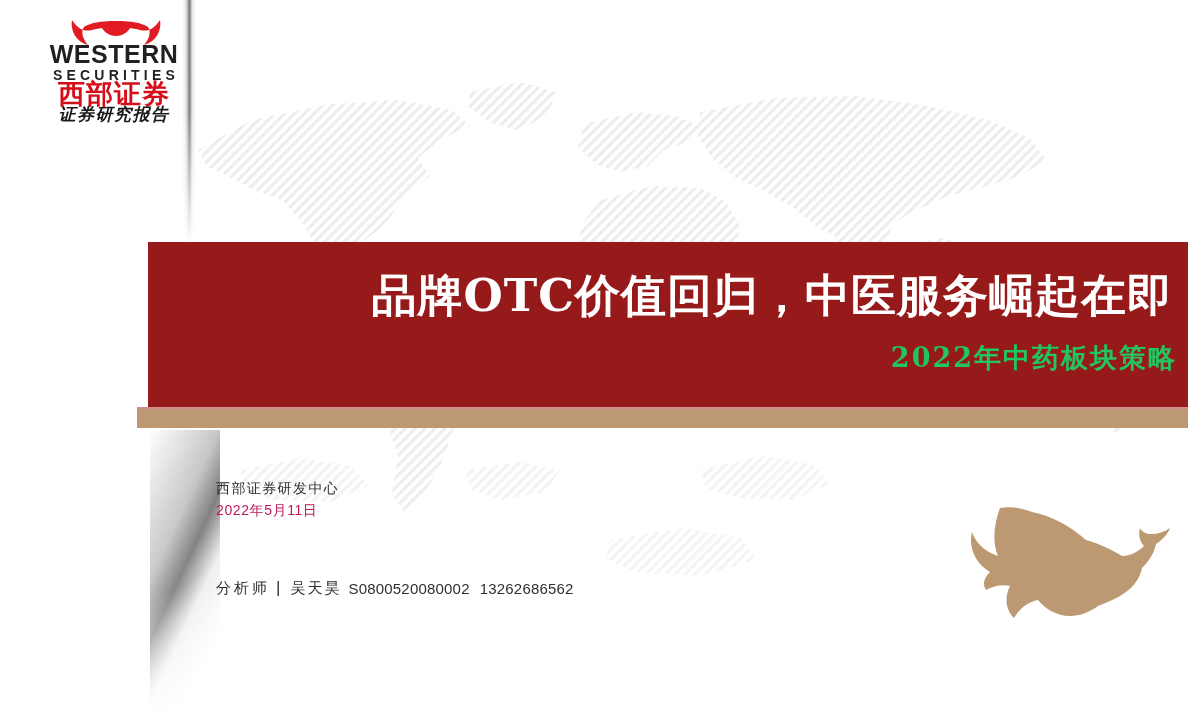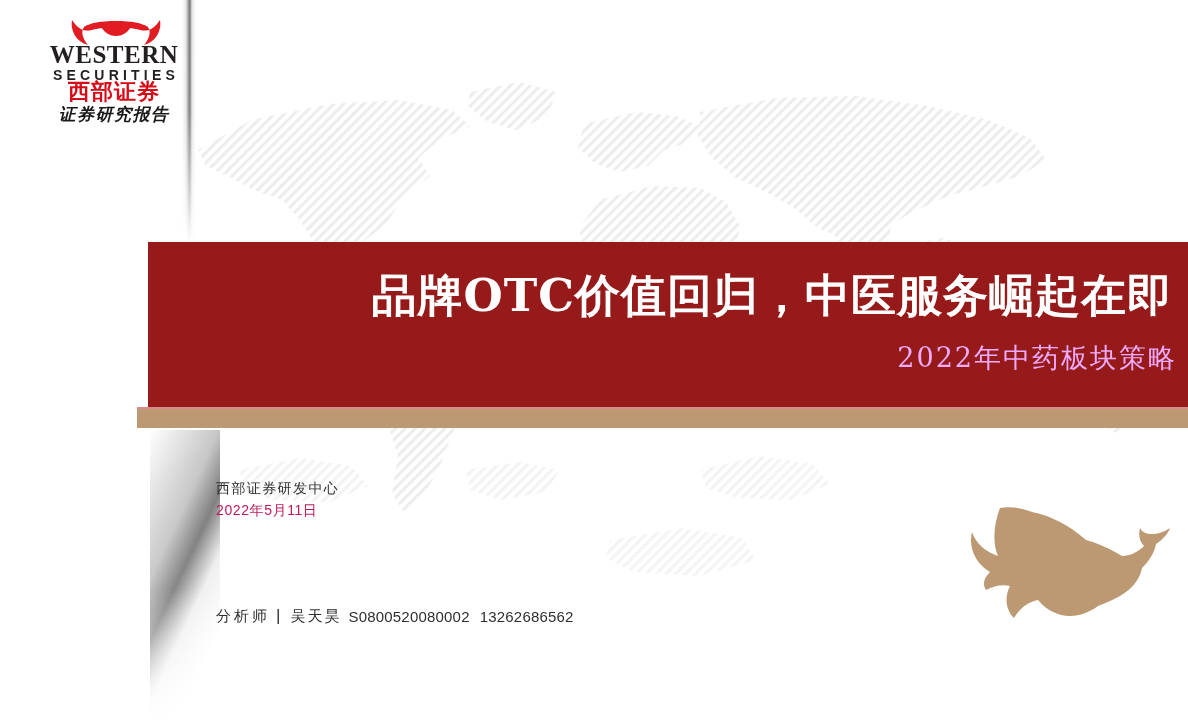--- a/index.html
+++ b/index.html
@@ -86,21 +86,21 @@
     top: 0px;
     width: 96px;
     height: 30px;
   }
   .logo-western {
     position: absolute;
     left: 0px;
     top: 24px;
     width: 140px;
     text-align: center;
-    font-family: Liberation Serif, serif;
+    font-family: Liberation Sans, sans-serif;
     font-weight: 700;
     font-size: 25px;
     letter-spacing: 0.5px;
     color: #231f20;
     line-height: 1;
   }
   .logo-securities {
     position: absolute;
     left: 0px;
     top: 50px;
@@ -115,21 +115,21 @@
     text-indent: 4px;
   }
   .logo-cn {
     position: absolute;
     left: 0px;
     top: 62px;
     width: 140px;
     text-align: center;
     font-family: "DejaVu Sans", sans-serif;
     font-weight: 700;
-    font-size: 22px;
+    font-size: 27px;
     letter-spacing: 1px;
     color: #d60c18;
     line-height: 1.05;
   }
   .logo-tag {
     position: absolute;
     left: 0px;
     top: 88px;
     width: 140px;
     text-align: center;
@@ -164,23 +164,23 @@
     letter-spacing: 1px;
     line-height: 1.15;
     white-space: nowrap;
   }
   .sub-title {
     position: absolute;
     left: 0;
     right: 22px;
     top: 100px;
     text-align: right;
-    color: #f0abfc;
+    color: #22c55e;
     font-family: "DejaVu Serif", serif;
-    font-weight: 400;
+    font-weight: 700;
     font-size: 27px;
     letter-spacing: 2px;
     line-height: 1.2;
     white-space: nowrap;
   }
   .banner-accent-line {
     position: absolute;
     left: 137px;
     top: 407px;
     width: 1051px;
@@ -220,21 +220,20 @@
     white-space: nowrap;
   }
   .analyst-row {
     position: absolute;
     left: 216px;
     top: 578px;
     display: flex;
     align-items: center;
     white-space: nowrap;
     color: #2f2f2f;
-    margin-top: 28px;
   }
   .analyst-label {
     font-family: "DejaVu Serif", serif;
     font-size: 15px;
     letter-spacing: 3px;
   }
   .analyst-sep {
     font-family: "Liberation Sans", sans-serif;
     font-size: 17px;
     padding: 0 10px 0 6px;

